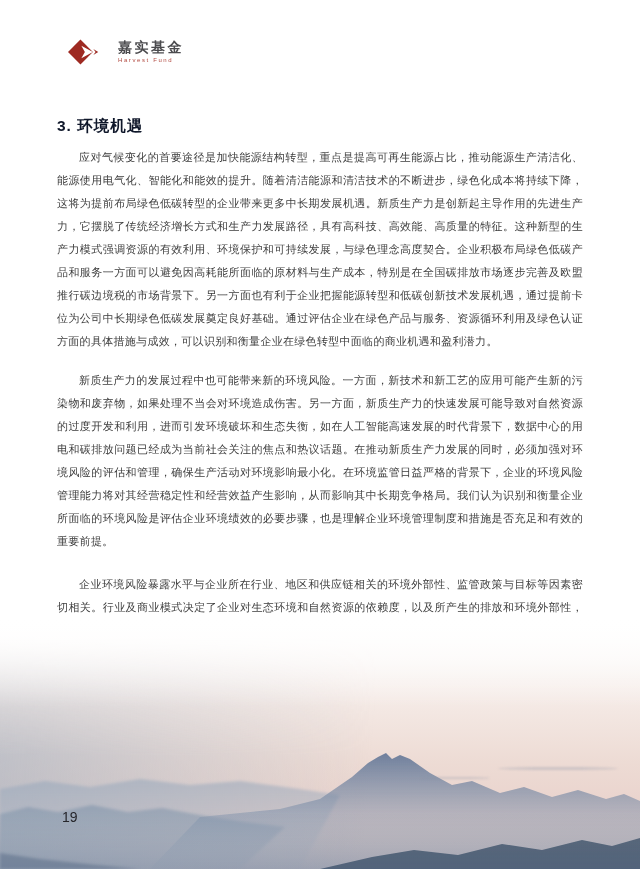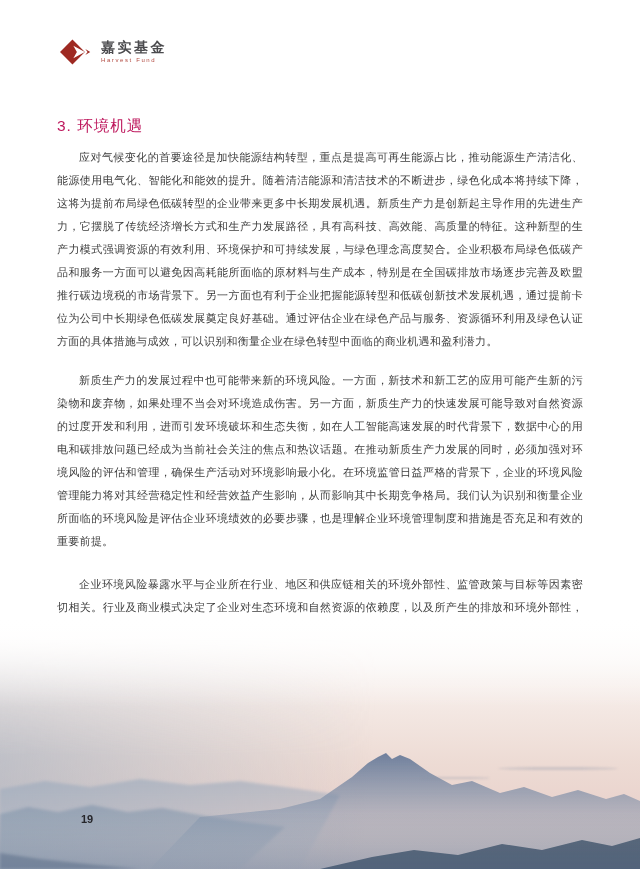--- a/index.html
+++ b/index.html
@@ -8,41 +8,41 @@
     font-family:"Liberation Sans","DejaVu Sans",sans-serif;
     background:#e9e9e9;
   }
   .page{
     position:relative;width:640px;height:869px;overflow:hidden;
     background:#ffffff;
   }
 
   
   .logo{
-    position:absolute;left:60px;top:36px;
-    display:flex;align-items:center;gap:9px;
+    position:absolute;left:68px;top:36px;
+    display:flex;align-items:center;gap:18px;
   }
   .logo-mark{width:32px;height:32px;flex:0 0 auto;}
   .logo-text{display:flex;flex-direction:column;line-height:1.1;}
   .logo-cn{
     font-size:14px;letter-spacing:2.5px;color:#4b4b4e;font-weight:600;
   }
   .logo-en{
     font-size:6px;letter-spacing:1.6px;color:#b24a41;margin-top:2px;
   }
 
   
   .content{
     position:absolute;left:57px;right:57px;top:116px;
   }
   .section-heading{
     margin:0 0 9px 0;
     font-size:15.5px;
-    font-weight:400;
-    color:#be185d;
+    font-weight:700;
+    color:#0f172a;
     letter-spacing:1px;
   }
   .section + .section{margin-top:16px;}
   .para{
     margin:0 0 20px 0;
     font-size:11px;
     line-height:23px;
     color:#3d3d3d;
     text-align:justify;
     text-indent:2em;
@@ -77,21 +77,21 @@
   }
   .cloud{
     position:absolute;background:rgba(135,146,166,0.30);
     border-radius:50%;filter:blur(1.2px);
   }
   .cloud.c1{right:22px;top:150px;width:120px;height:3px;}
   .cloud.c2{right:150px;top:160px;width:70px;height:2px;}
   .mountains{position:absolute;inset:0;width:100%;height:100%;}
   .page-number{
     position:absolute;left:62px;bottom:44px;
-    font-size:11px;font-weight:700;color:#26262b;z-index:5;margin-left:19px;
+    font-size:14px;font-weight:400;color:#26262b;z-index:5;
   }
 </style>
 </head>
 <body>
 
 <div class="page">
 
   <div class="logo">
     <svg class="logo-mark" viewBox="0 0 36 32">
       <polygon points="14,2 28,16 14,30 0,16" fill="#9e2a22"></polygon>

